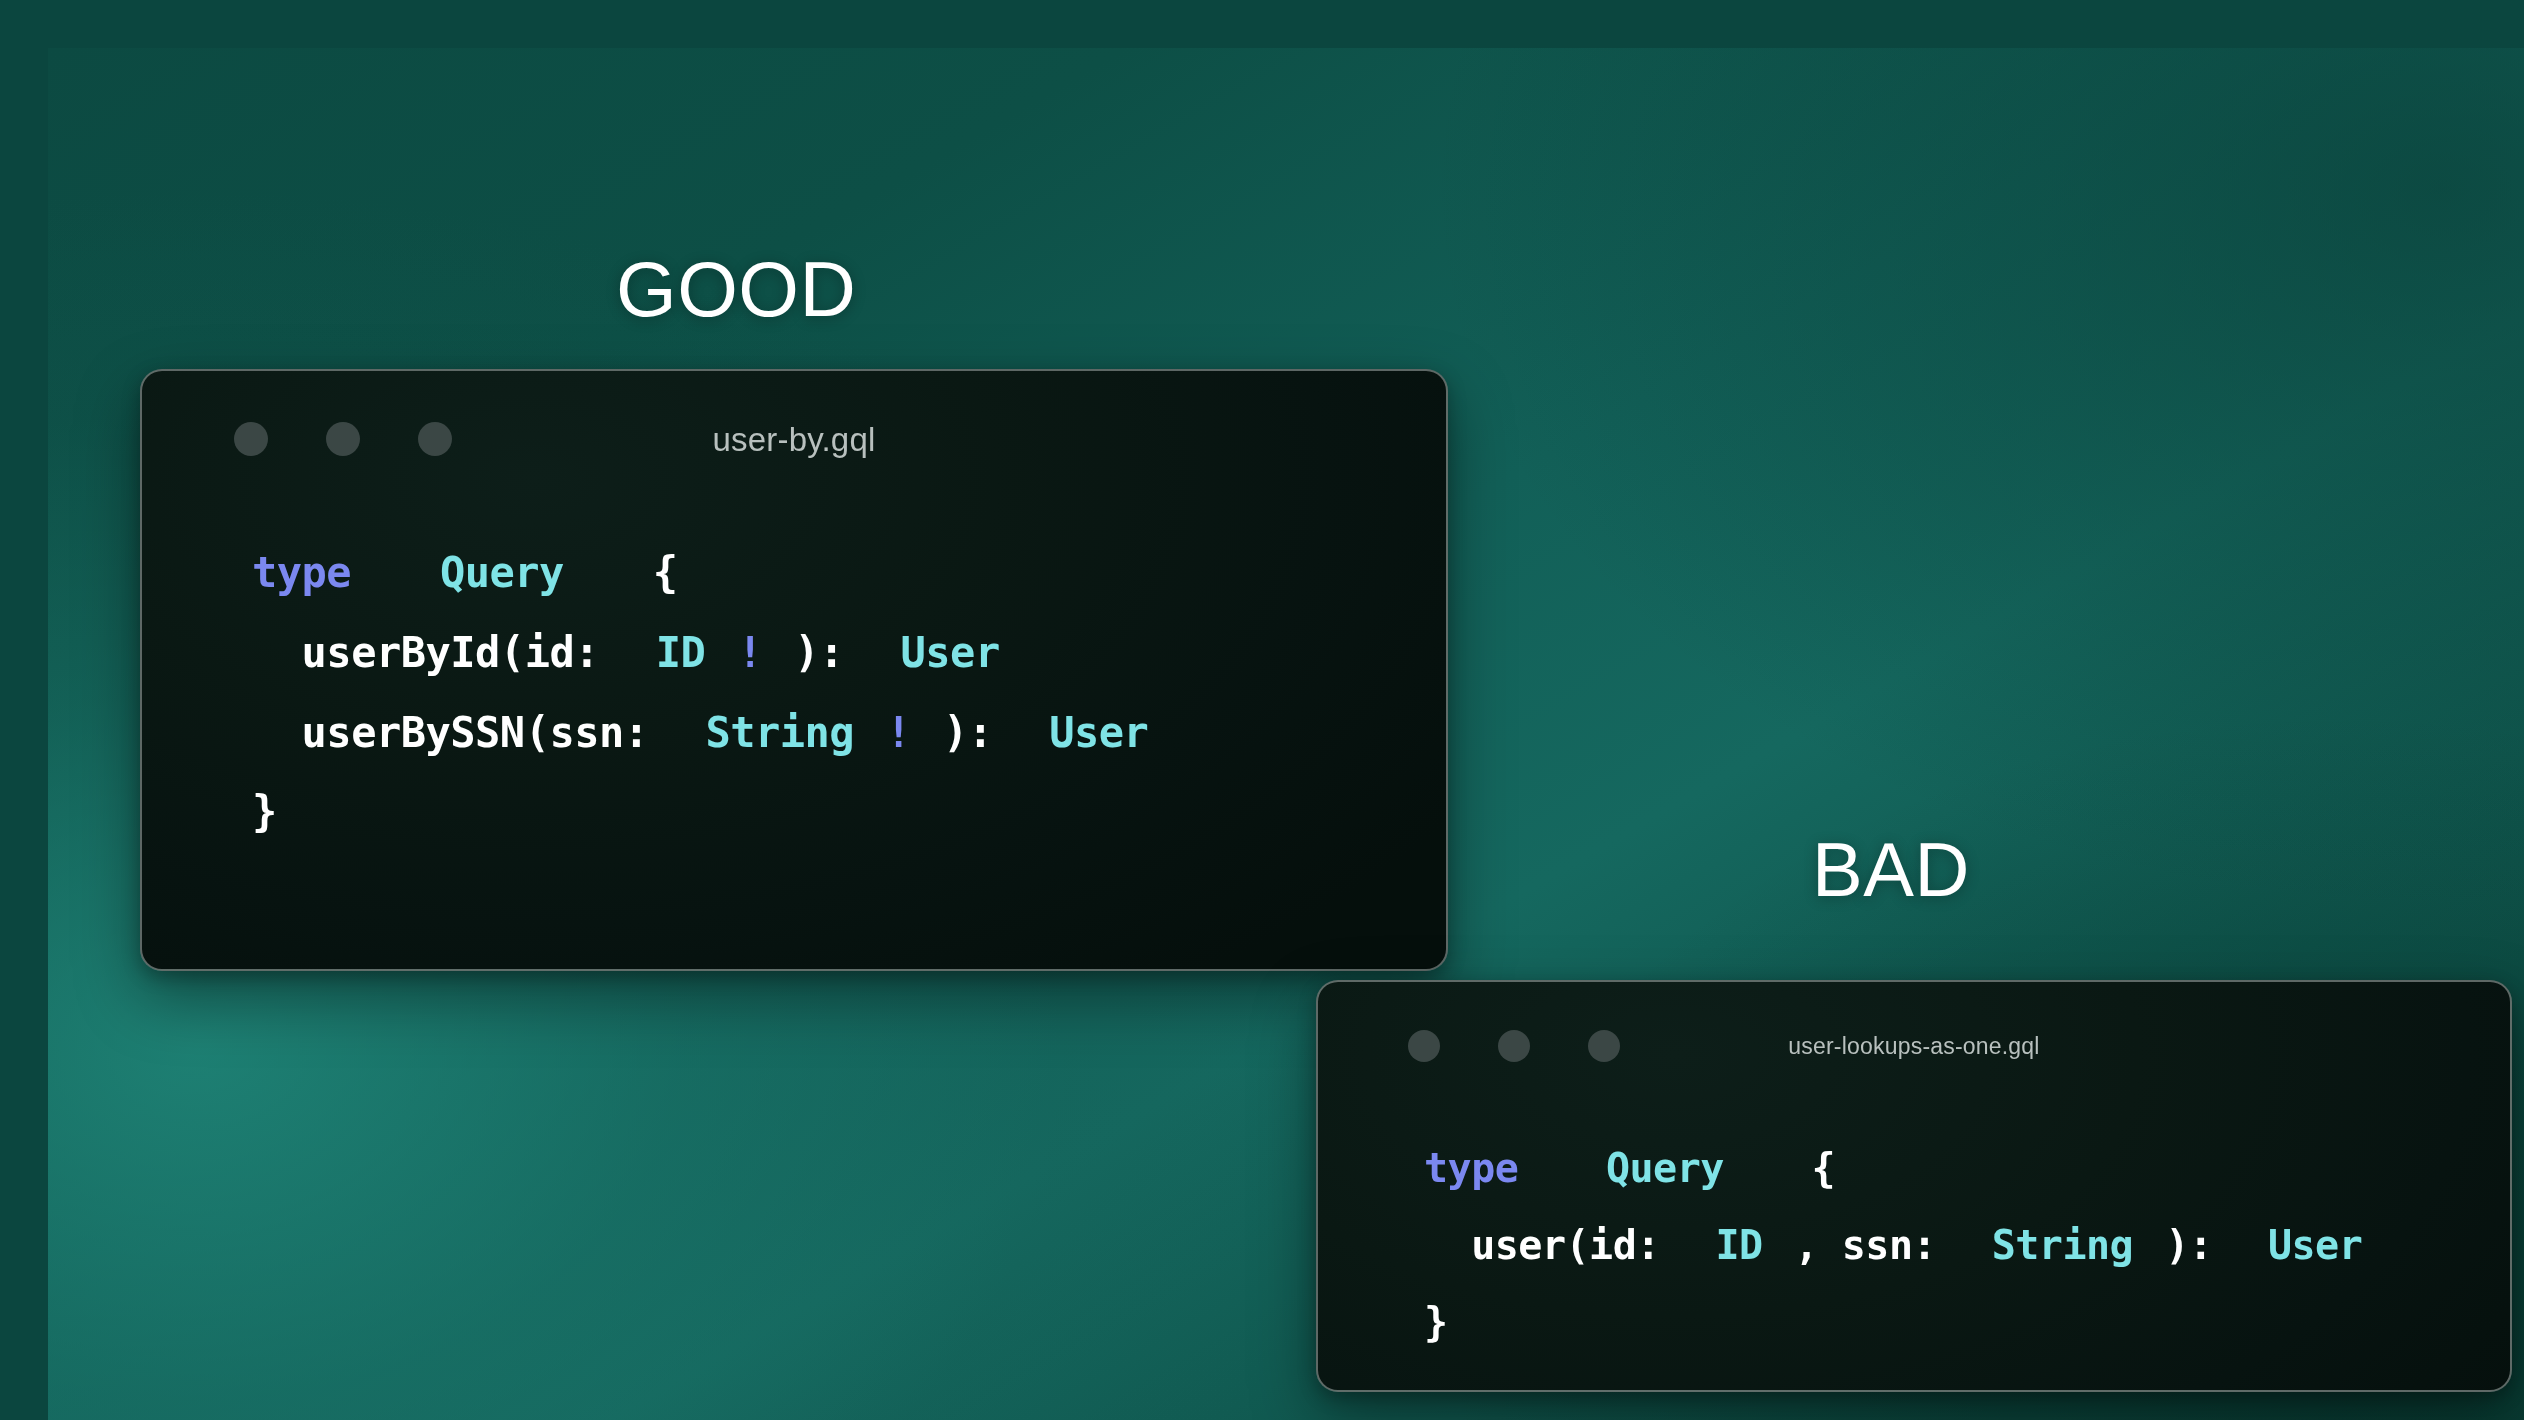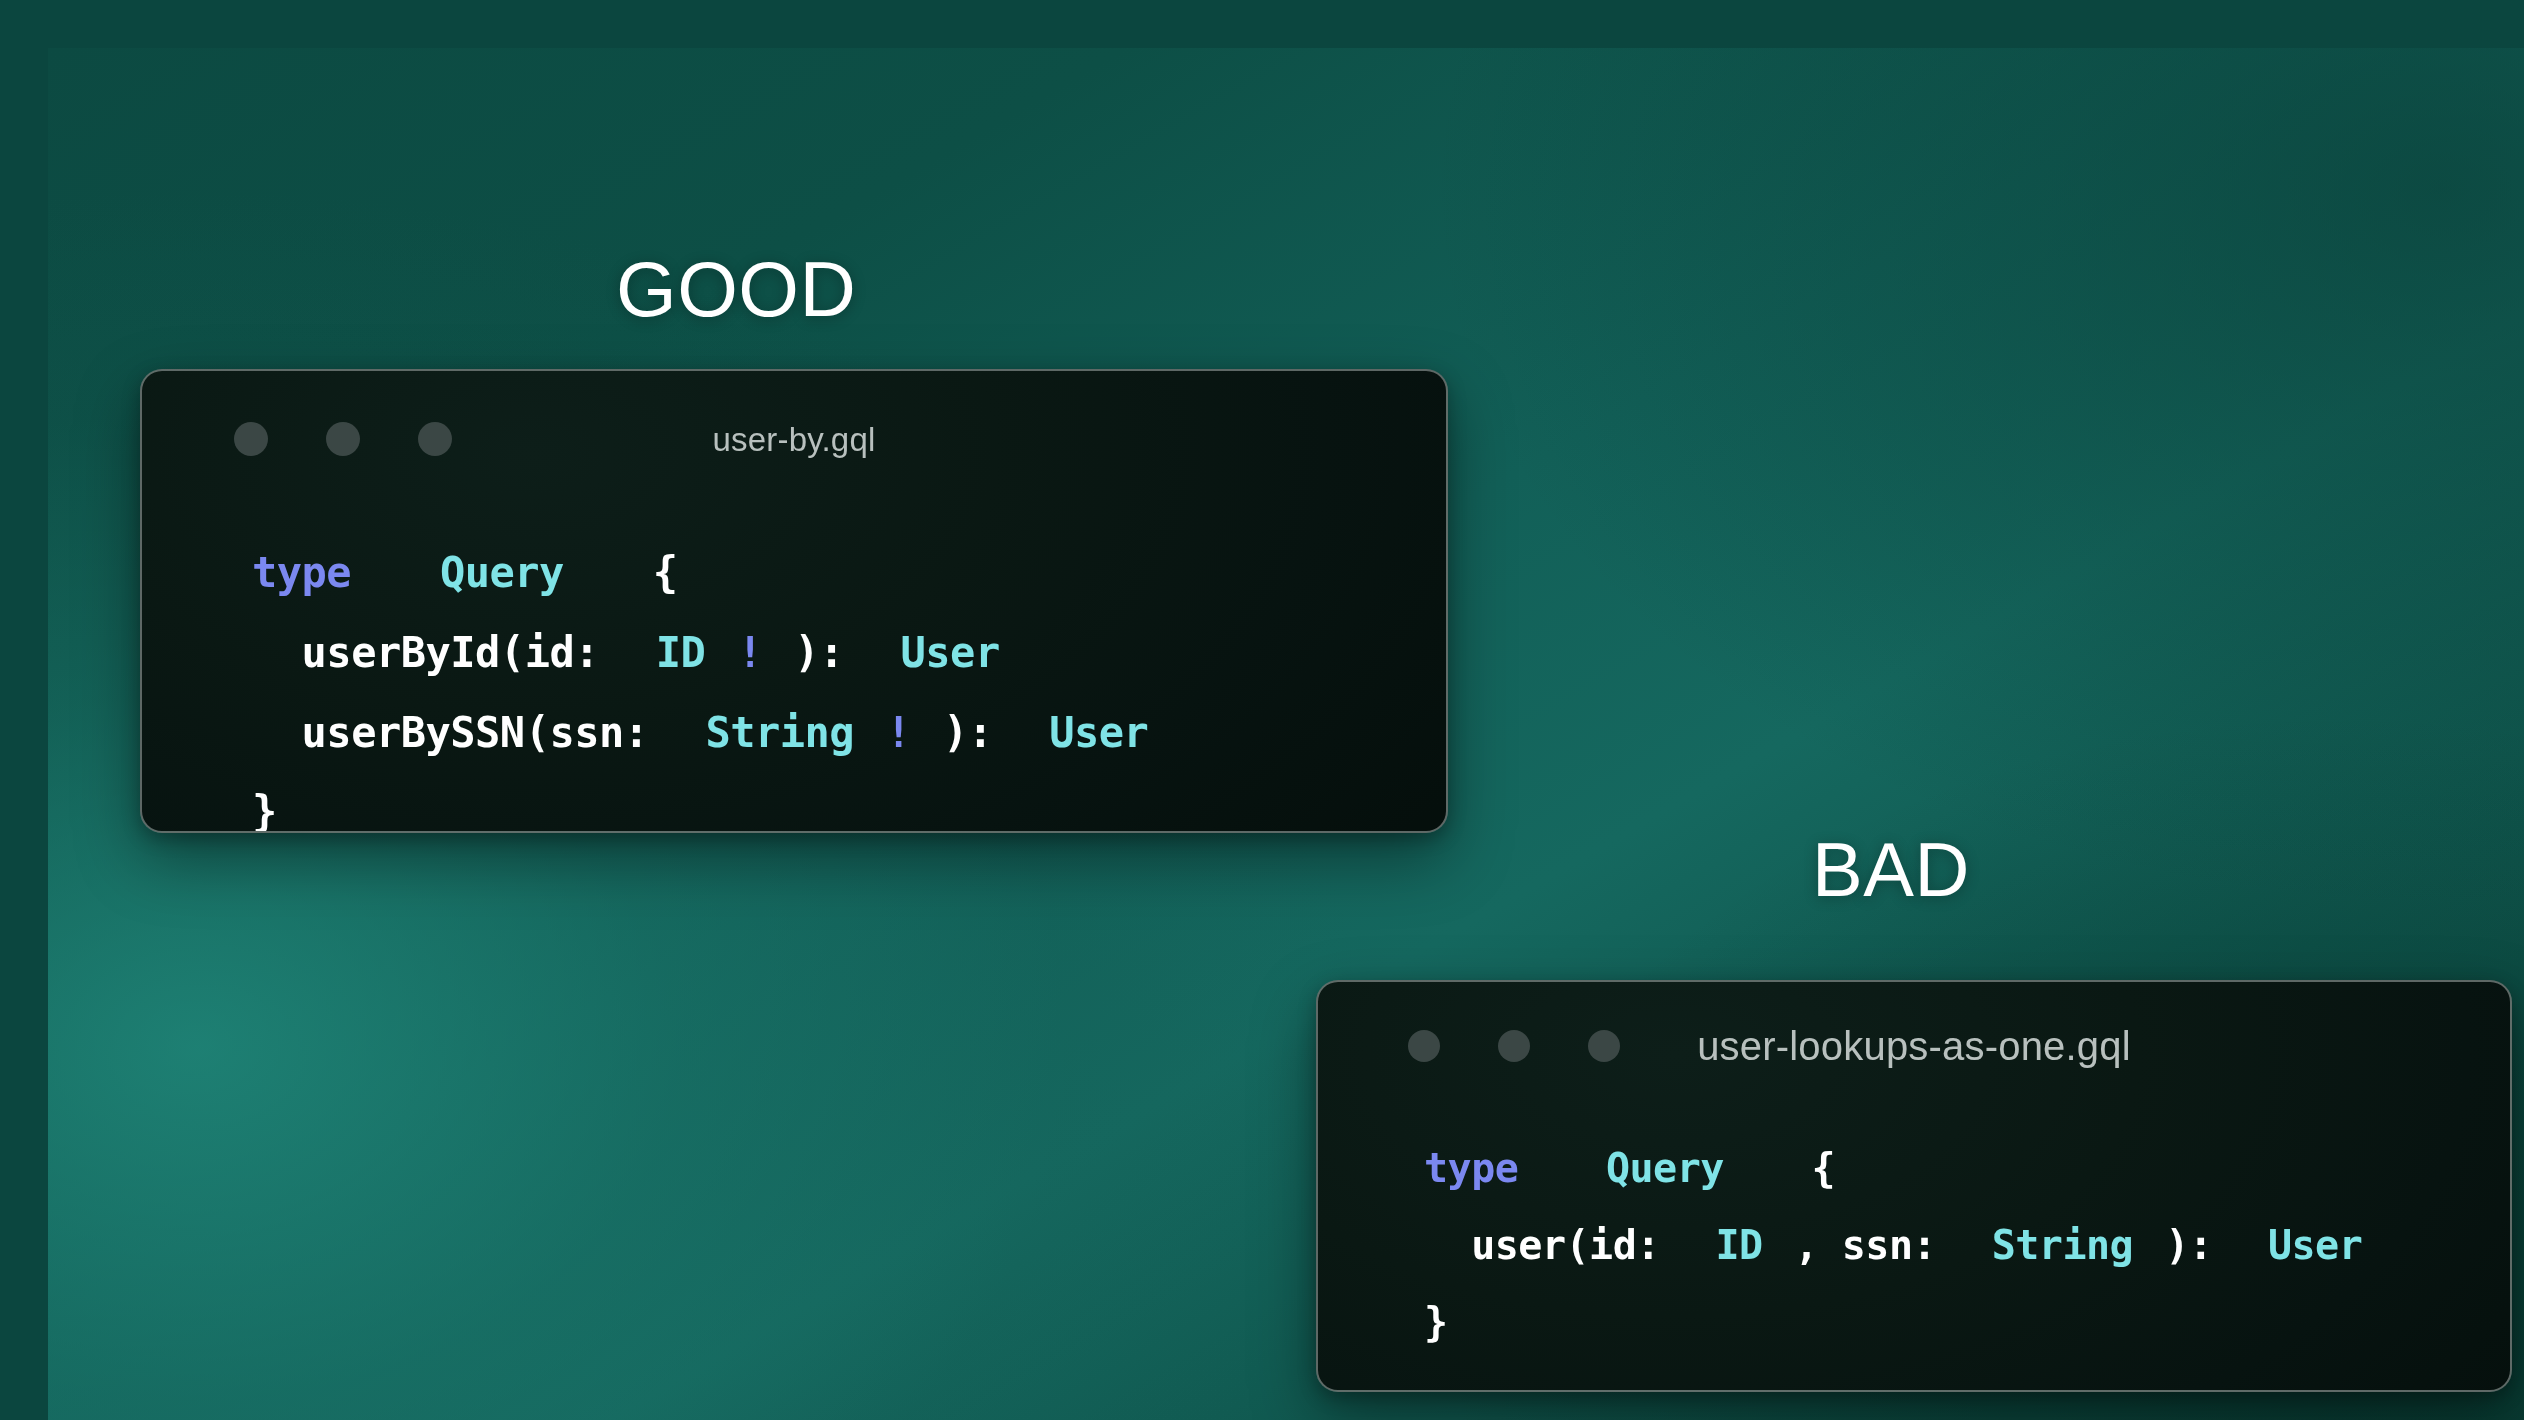--- a/index.html
+++ b/index.html
@@ -72,21 +72,21 @@
       radial-gradient(ellipse 1100px 620px at 30% 18%,
         #0d1e19 0%,
         #0a1813 42%,
         #071310 72%,
         #050f0c 100%);
     box-shadow:
       0 26px 64px rgba(0,0,0,0.40),
       0 6px 18px rgba(0,0,0,0.28);
     overflow:hidden;
   }
-  #win-good{ left:76px;  top:305px; width:1308px; height:464px; }
+  #win-good{ left:76px;  top:305px; width:1308px; height:602px; }
   #win-bad { left:1252px; top:916px; width:1196px; height:412px; }
 
   .titlebar{
     position:relative;
     height:104px;
     display:flex;
     align-items:center;
   }
   #win-bad .titlebar{ height:96px; }
 
@@ -108,21 +108,21 @@
   .filename{
     width:100%;
     text-align:center;
     color:#b8c0be;
     font-size:33px;
     font-weight:400;
     letter-spacing:0.2px;
     line-height:1;
     pointer-events:none;
   }
-  #win-bad .filename{ font-size:40px; }
+  #win-bad .filename{ font-size:23px; }
 
   
   .code{
     font-family:"DejaVu Sans Mono","Liberation Mono", monospace;
     font-size:42px;
     line-height:1.52;
     white-space:pre;
     color:#ffffff;
     font-weight:700;
     letter-spacing:-0.5px;

